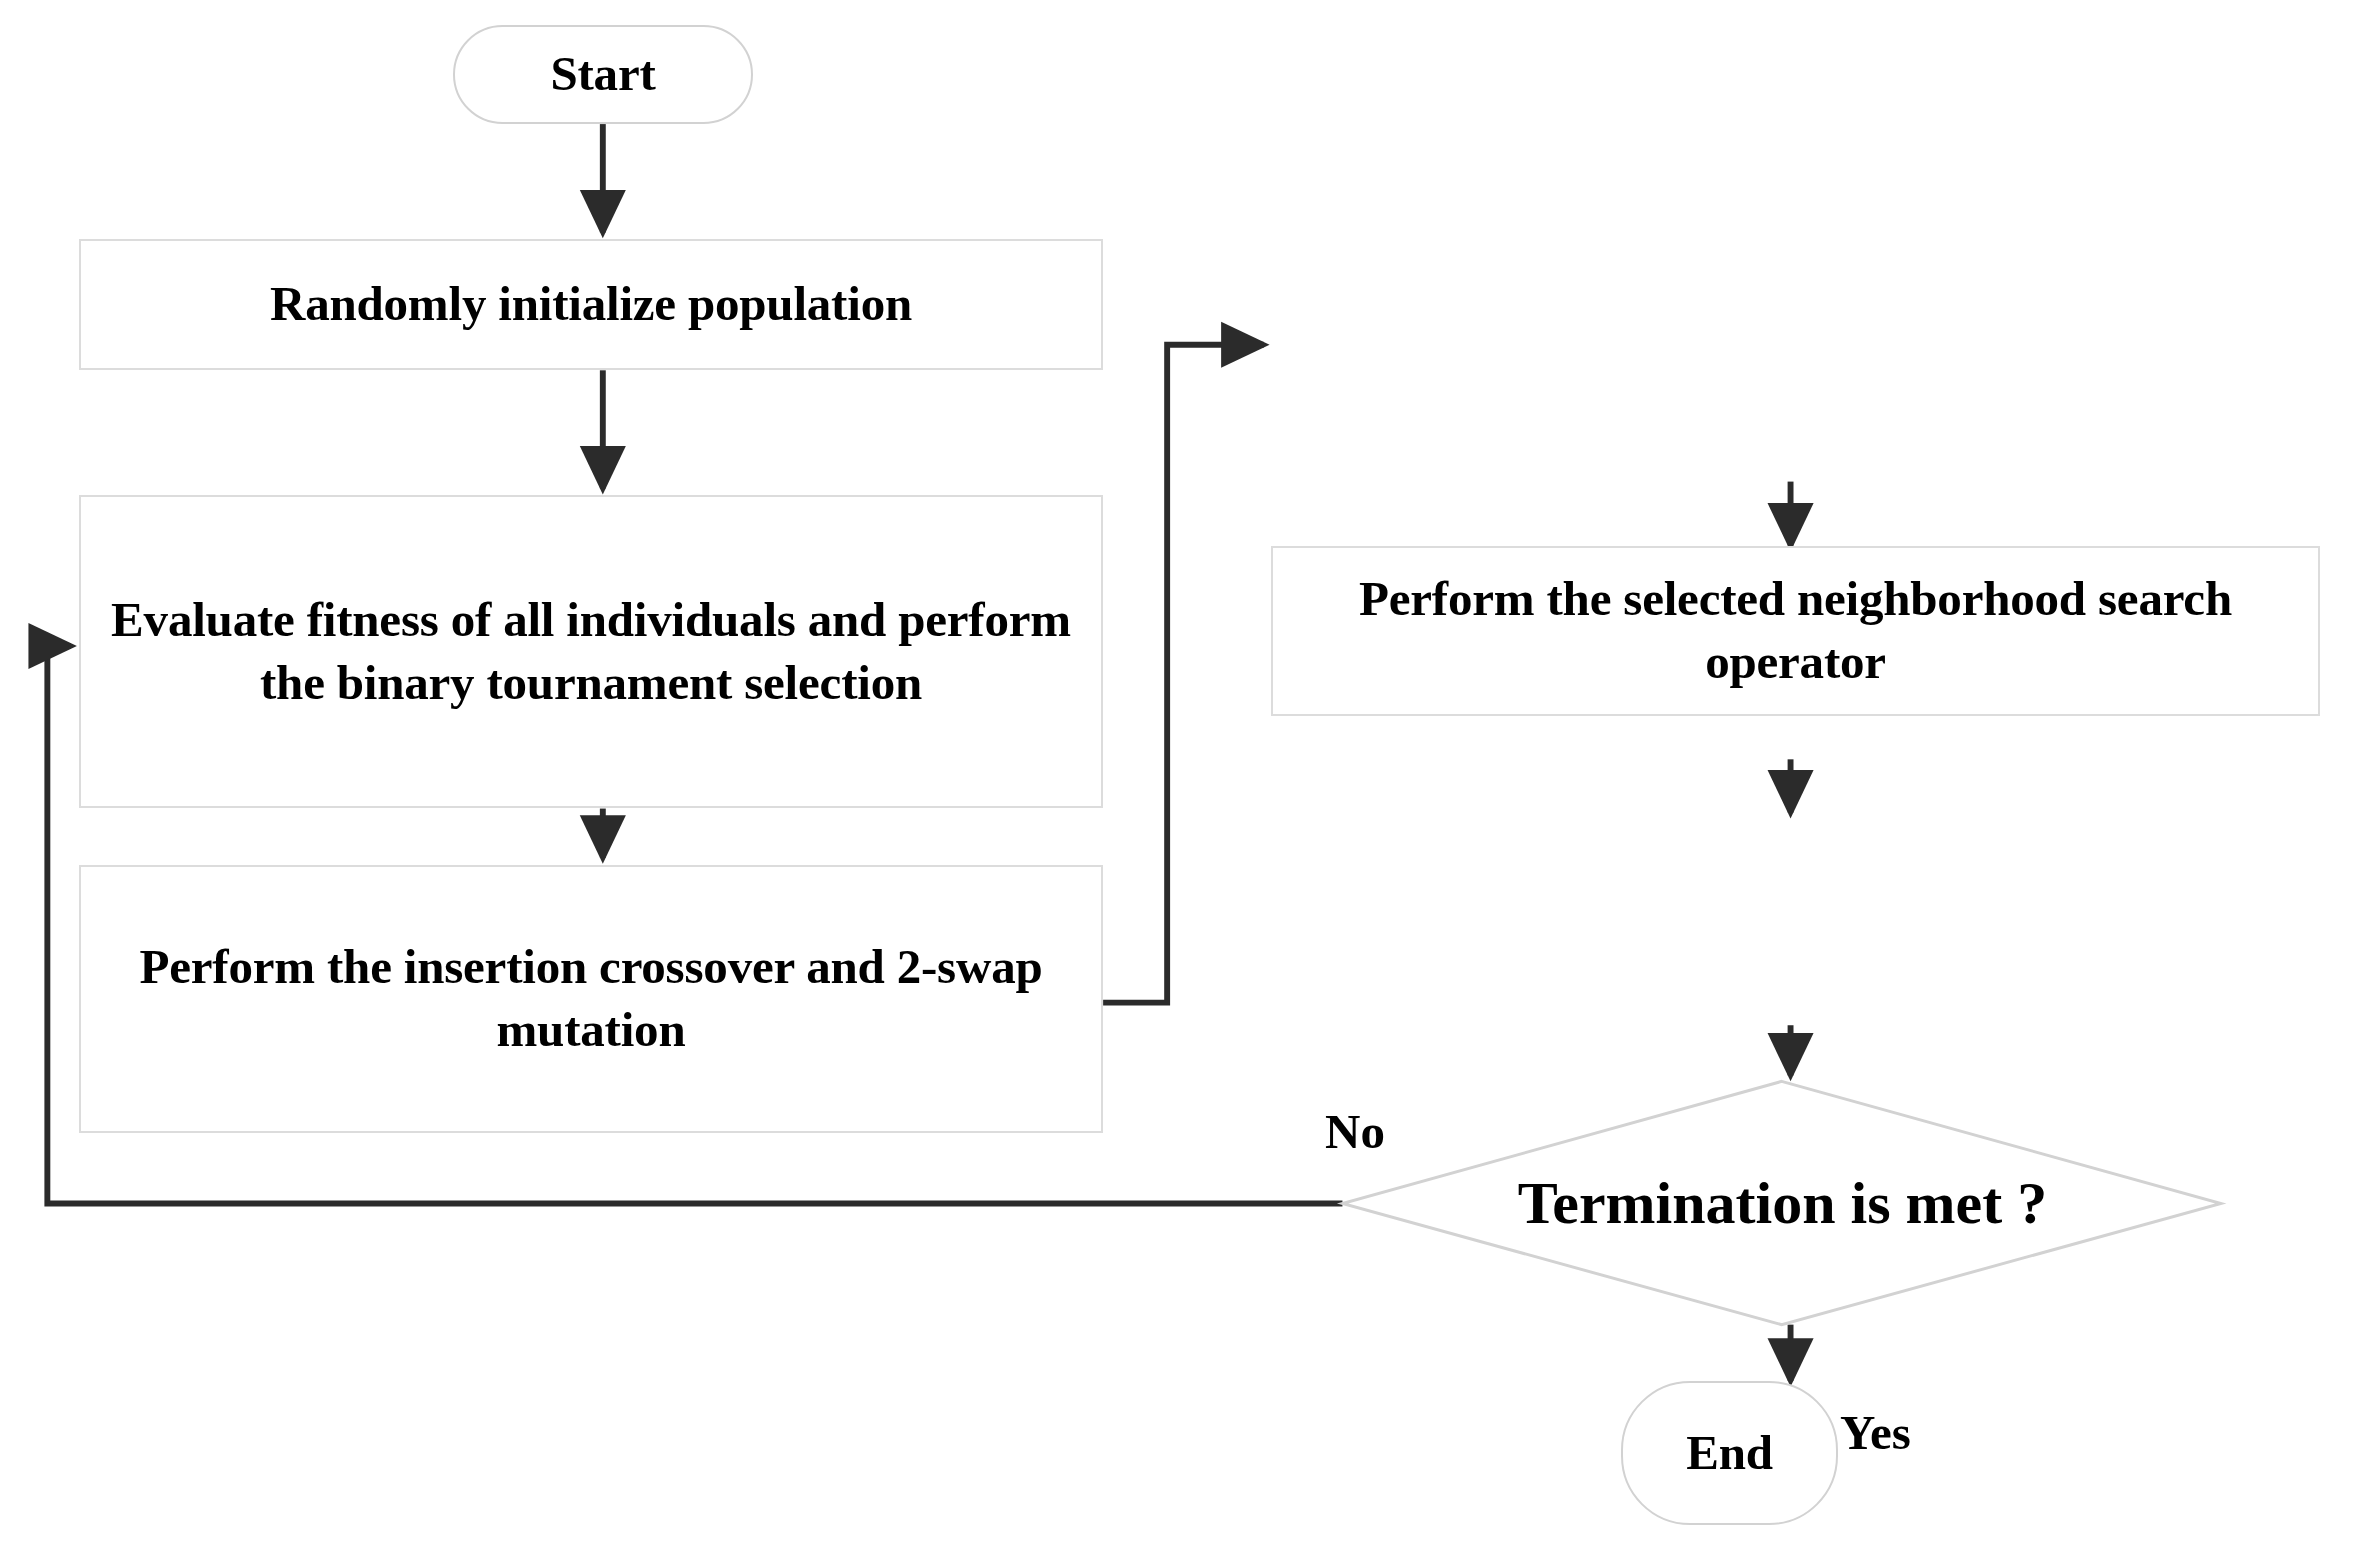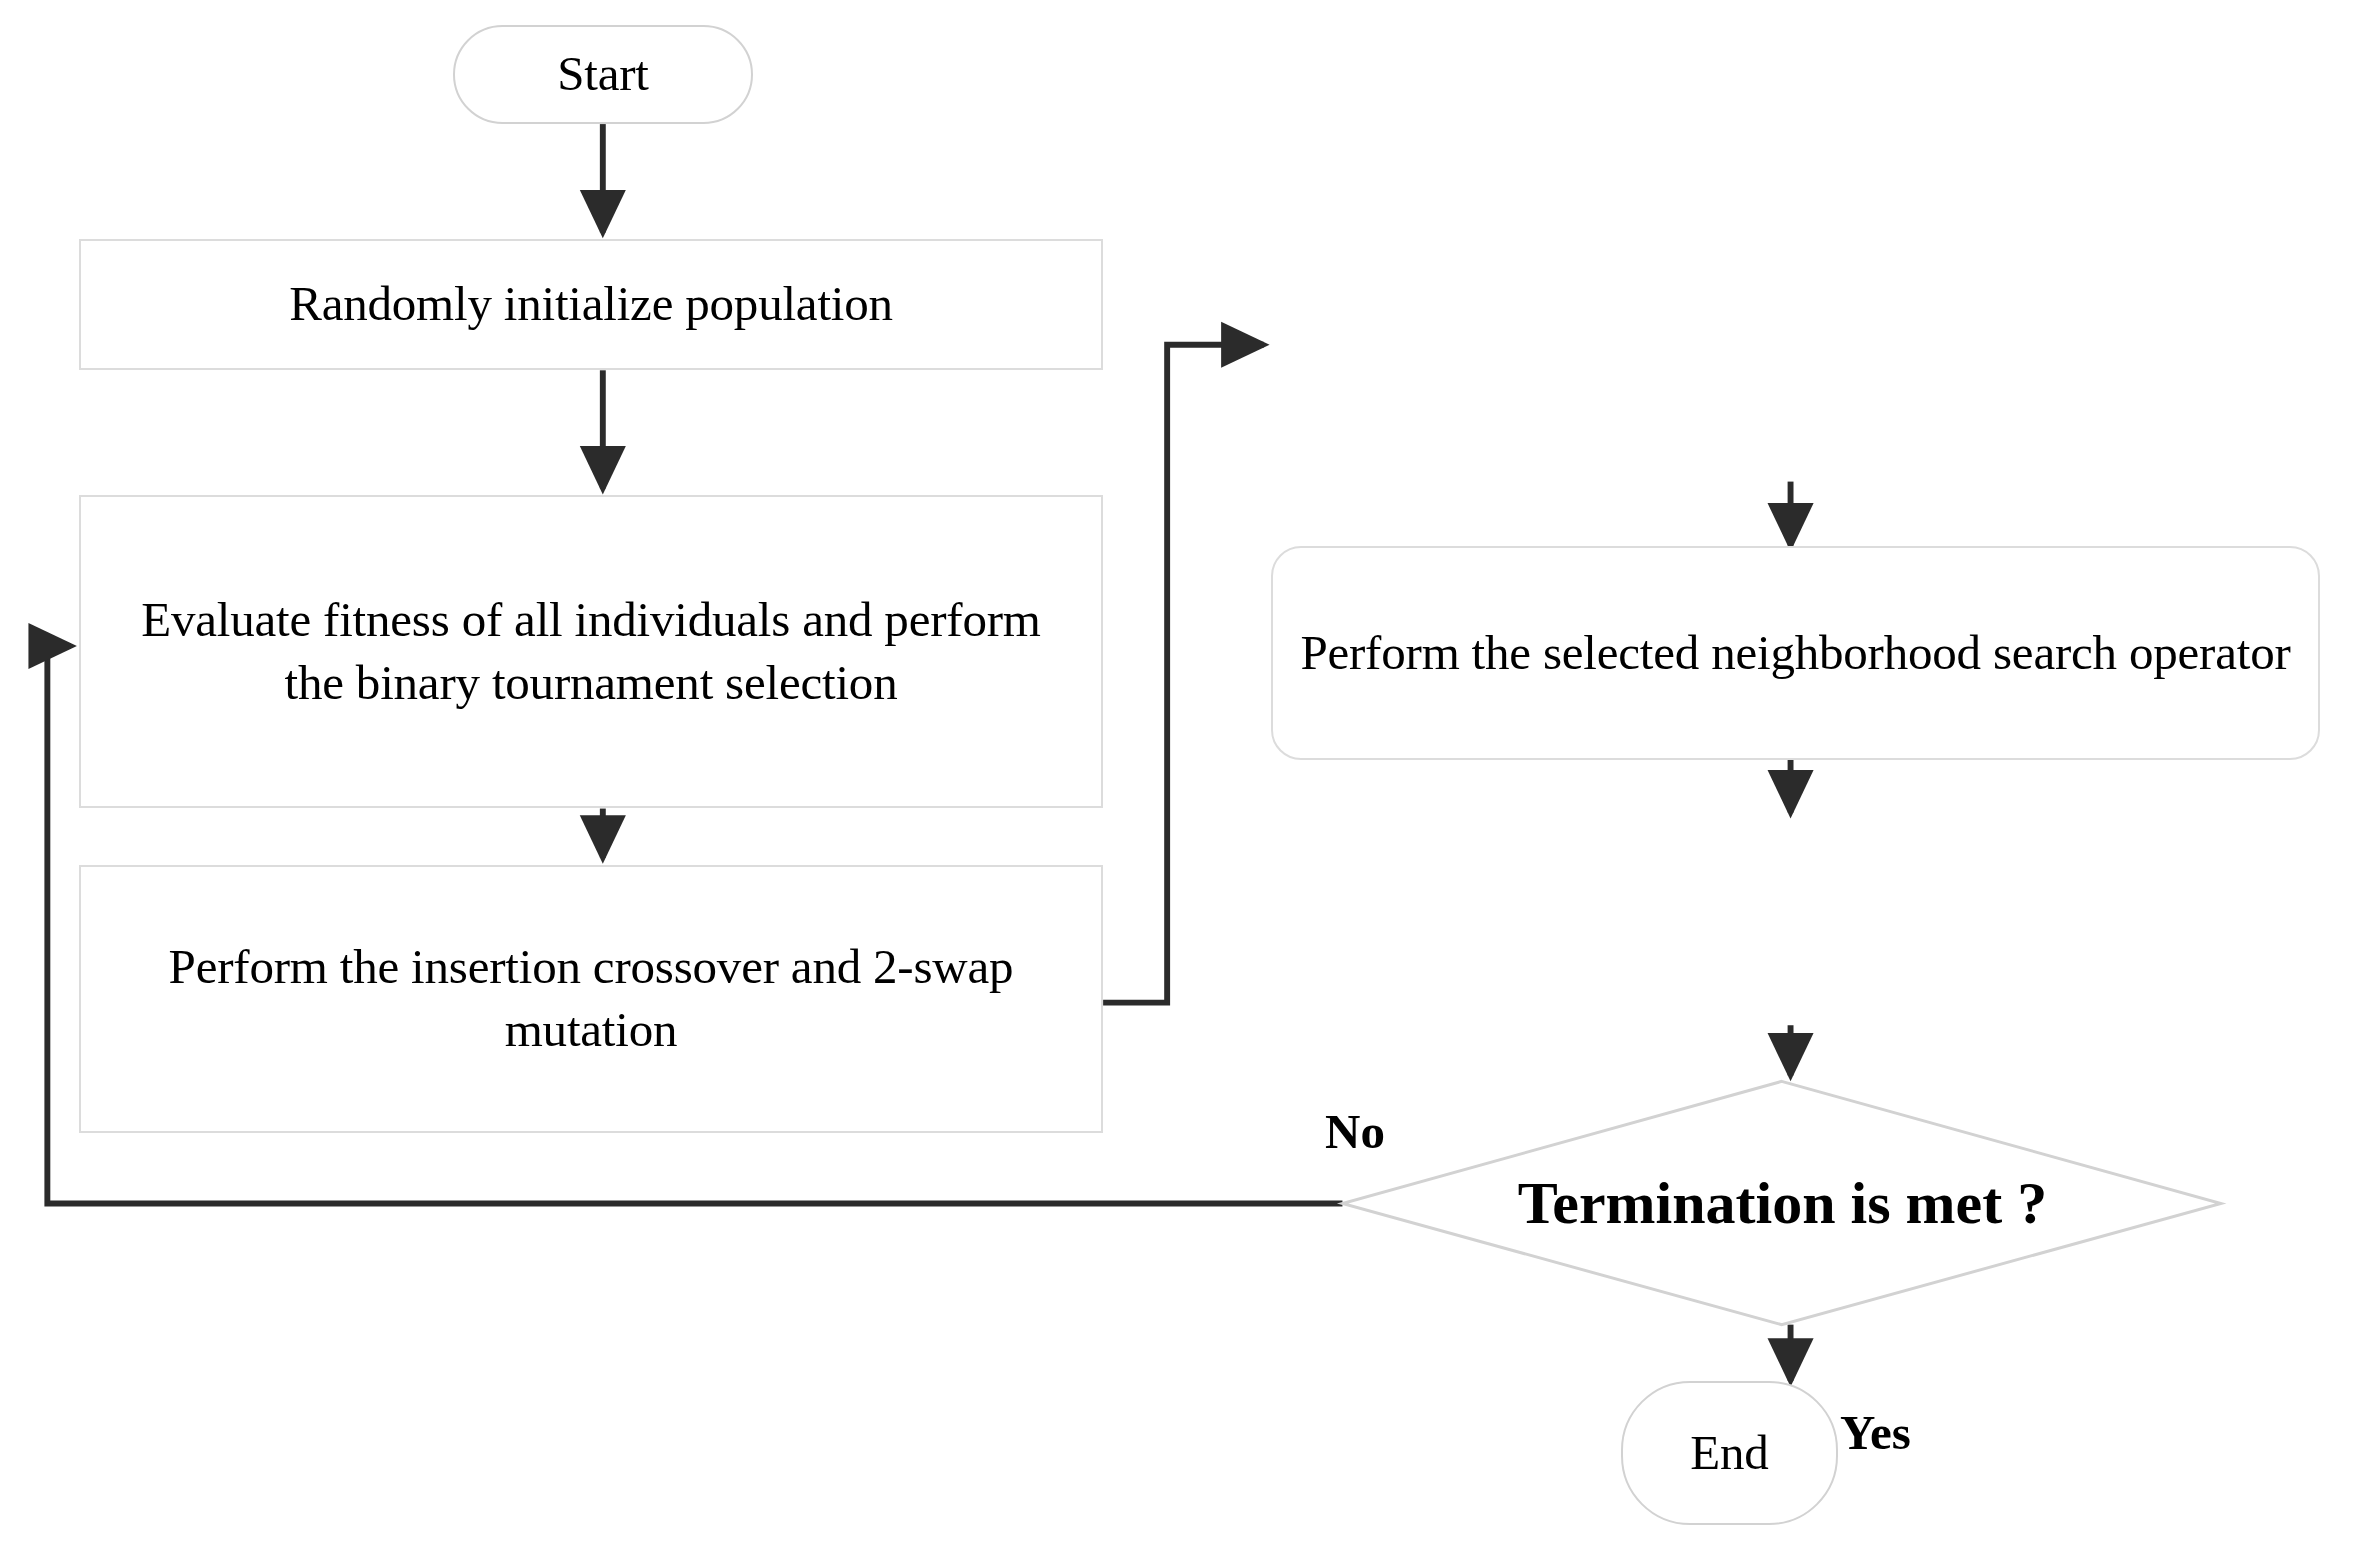--- a/index.html
+++ b/index.html
@@ -19,21 +19,21 @@
   }
   .node {
     position: absolute;
     box-sizing: border-box;
     display: flex;
     align-items: center;
     justify-content: center;
     text-align: center;
     background: #ffffff;
     color: #000000;
-    font-weight: normal;
+    font-weight: bold;
     line-height: 1.28;
     letter-spacing: -0.2px;
   }
   .process {
     border: 2px solid #dcdcdc;
     font-size: 49px;
     padding: 0 25.6px;
   }
   .terminator {
     border: 2px solid #d2d2d2;
@@ -116,21 +116,21 @@
 
   <div class="node process" style="left:79px; top:239px; width:1024px; height:131px;">
     <span>Randomly initialize population</span>
   </div>
 
   <div class="node process" style="left:79px; top:865px; width:1024px; height:268px;">
     <span>Perform the insertion crossover and 2-swap mutation</span>
   </div>
 
 
-  <div class="node process" style="left:1271px; top:546px; width:1049px; height:214px;border-radius:30px;">
+  <div class="node process" style="left:1271px; top:546px; width:1049px; height:170px;">
     <span>Perform the selected neighborhood search operator</span>
   </div>
 
 
   <div class="diamond-wrap" style="left:1343px; top:1082px; width:879px; height:243px;">
     <div class="diamond-label">Termination is met ?</div>
   </div>
 
   <div class="edge-label" style="left:1325px; top:1103px;">No</div>
 

